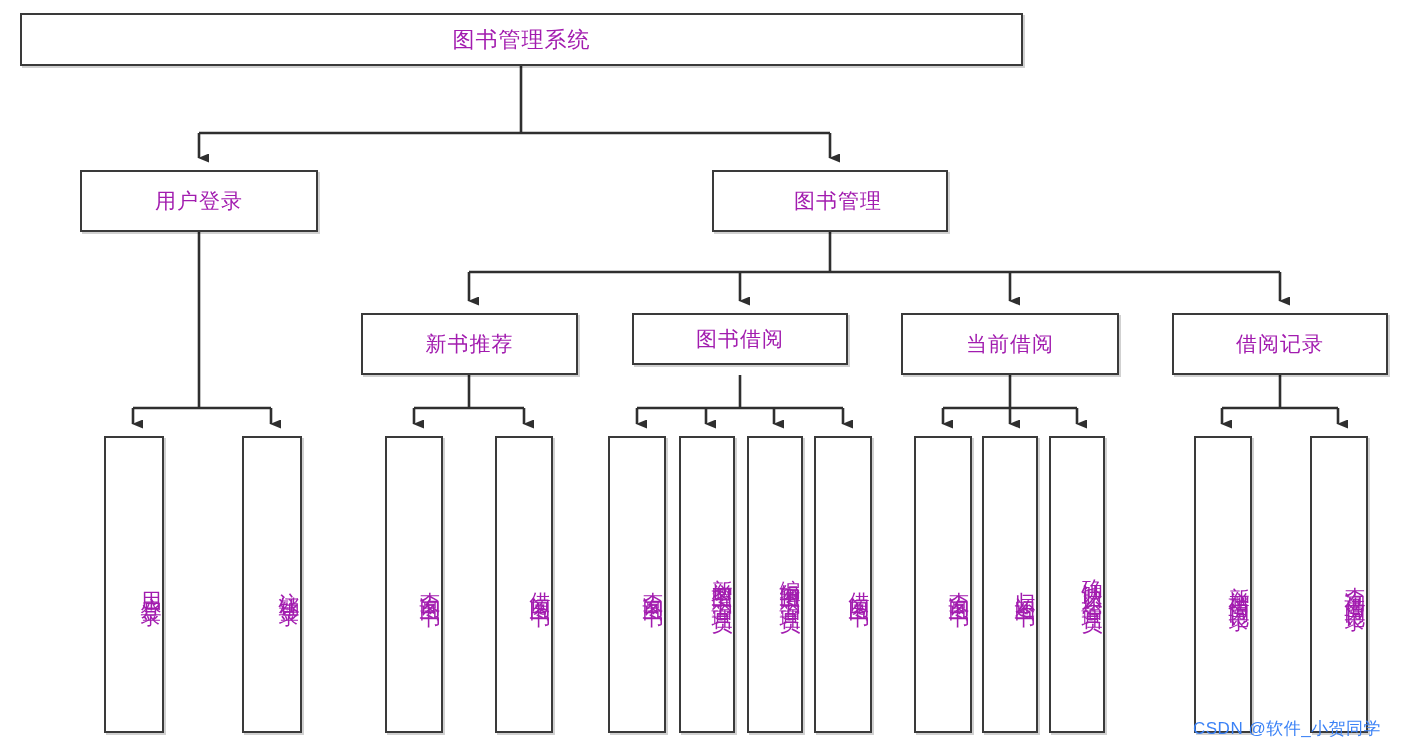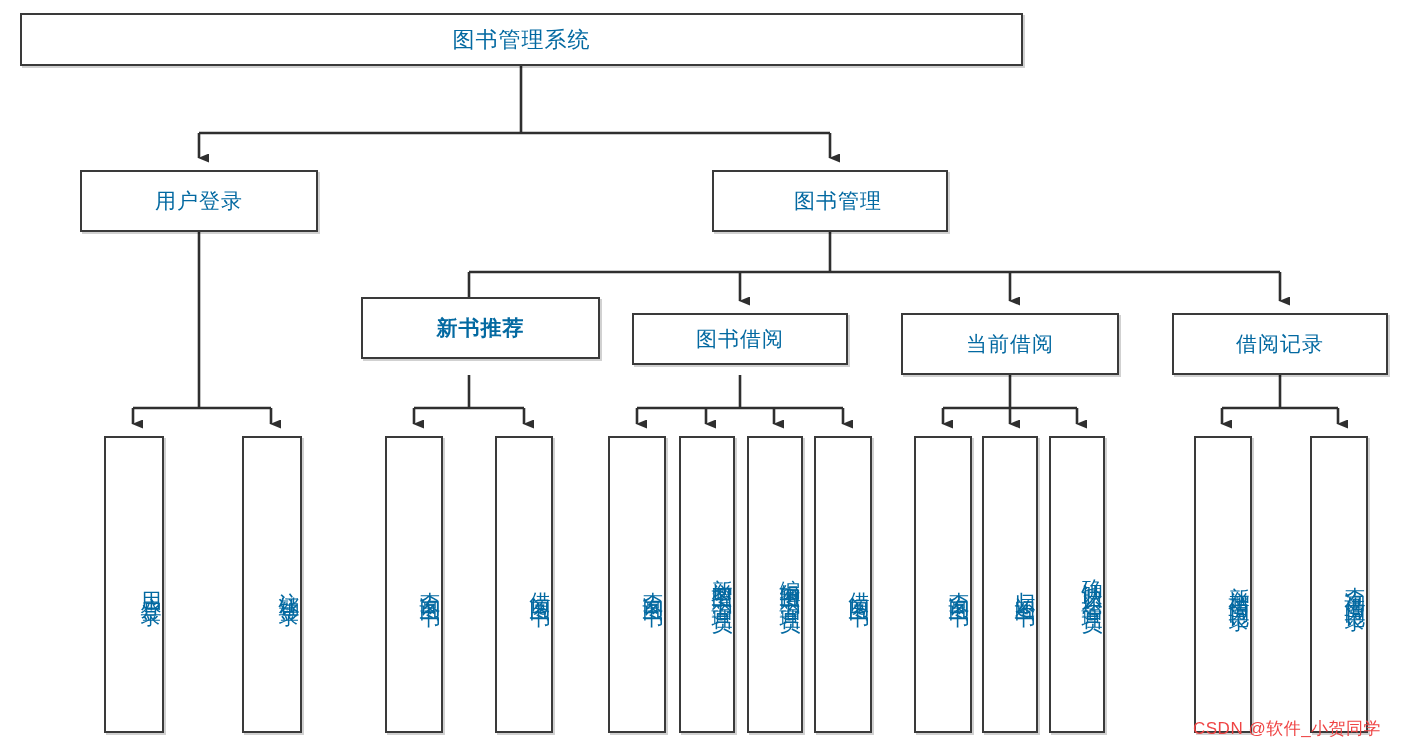--- a/index.html
+++ b/index.html
@@ -13,41 +13,41 @@
   #stage{position:relative;width:1405px;height:747px;}
   svg#wires{position:absolute;left:0;top:0;width:1405px;height:747px;pointer-events:none;}
 
   .node{
     position:absolute;
     box-sizing:border-box;
     background:#ffffff;
     border:2px solid #3a3a3a;
     box-shadow:2px 2px 0 rgba(0,0,0,0.18);
     display:flex;align-items:center;justify-content:center;
-    color:#0369a1;
+    color:#a21caf;
   }
   .node.h{ 
     font-size:21px;
     letter-spacing:1px;
   }
   .node.root{font-size:22px;}
   .node.v{ 
     font-size:21px;
     writing-mode:vertical-rl;
     text-orientation:upright;
     letter-spacing:5px;
     padding:10px 0;
     align-items:flex-start;
     justify-content:center;
     line-height:1.05;
   }
   .watermark{
     position:absolute;
     font-size:17px;
-    color:#ef4444;
+    color:#3b82f6;
     white-space:nowrap;
     letter-spacing:0.5px;
   }
 </style>
 </head>
 <body>
 
 <div id="stage">
 
   <svg id="wires" viewBox="0 0 1405 747" xmlns="http://www.w3.org/2000/svg">
@@ -101,21 +101,21 @@
       <path d="M1222,408 L1222,424" marker-end="url(#arrow)"></path>
       <path d="M1338,408 L1338,424" marker-end="url(#arrow)"></path>
     </g>
   </svg>
 
   <div class="node h root" style="left:20px;top:13px;width:1003px;height:53px;">图书管理系统</div>
 
   <div class="node h" style="left:80px;top:170px;width:238px;height:62px;">用户登录</div>
   <div class="node h" style="left:712px;top:170px;width:236px;height:62px;padding-left:16px;">图书管理</div>
 
-  <div class="node h" style="left:361px;top:297px;width:239px;height:62px;font-weight:bold;">新书推荐</div>
+  <div class="node h" style="left:361px;top:313px;width:217px;height:62px;">新书推荐</div>
   <div class="node h" style="left:632px;top:313px;width:216px;height:52px;">图书借阅</div>
   <div class="node h" style="left:901px;top:313px;width:218px;height:62px;">当前借阅</div>
   <div class="node h" style="left:1172px;top:313px;width:216px;height:62px;">借阅记录</div>
 
   <div class="node v" style="left:104px;top:436px;width:60px;height:297px;">用户登录</div>
   <div class="node v" style="left:242px;top:436px;width:60px;height:297px;">注销登录</div>
 
   <div class="node v" style="left:385px;top:436px;width:58px;height:297px;">查询图书</div>
   <div class="node v" style="left:495px;top:436px;width:58px;height:297px;">借阅图书</div>
 

